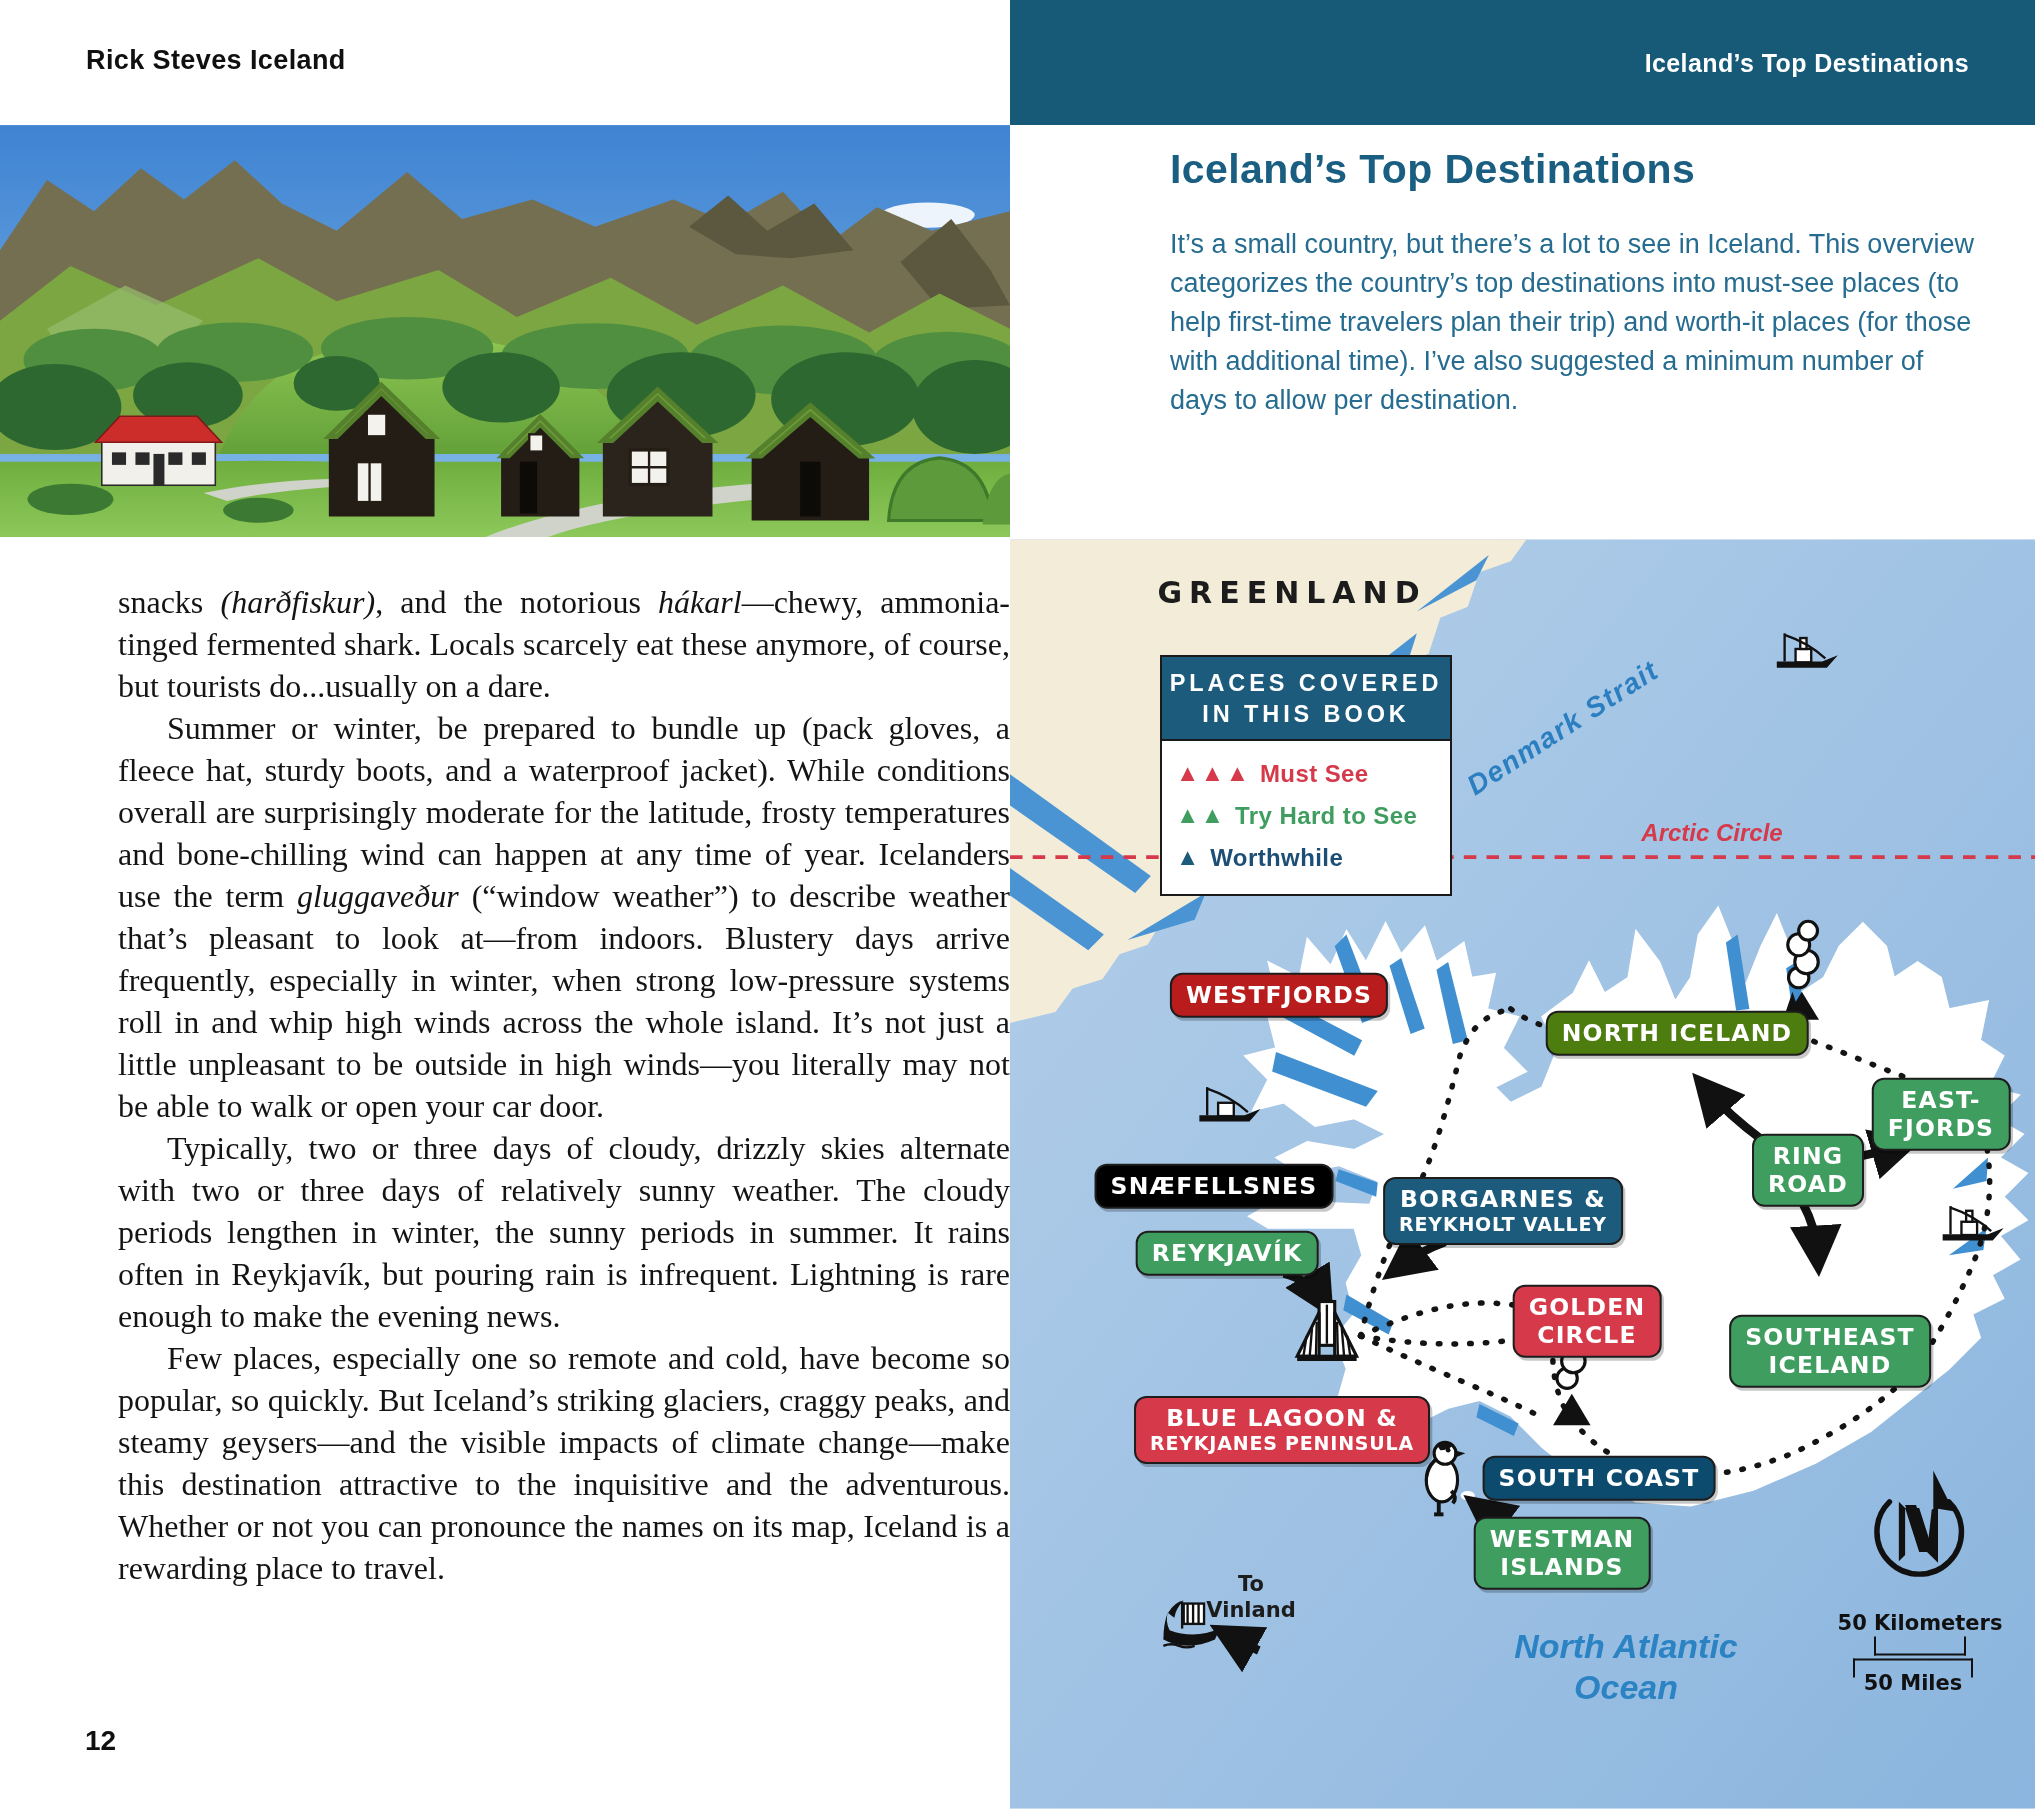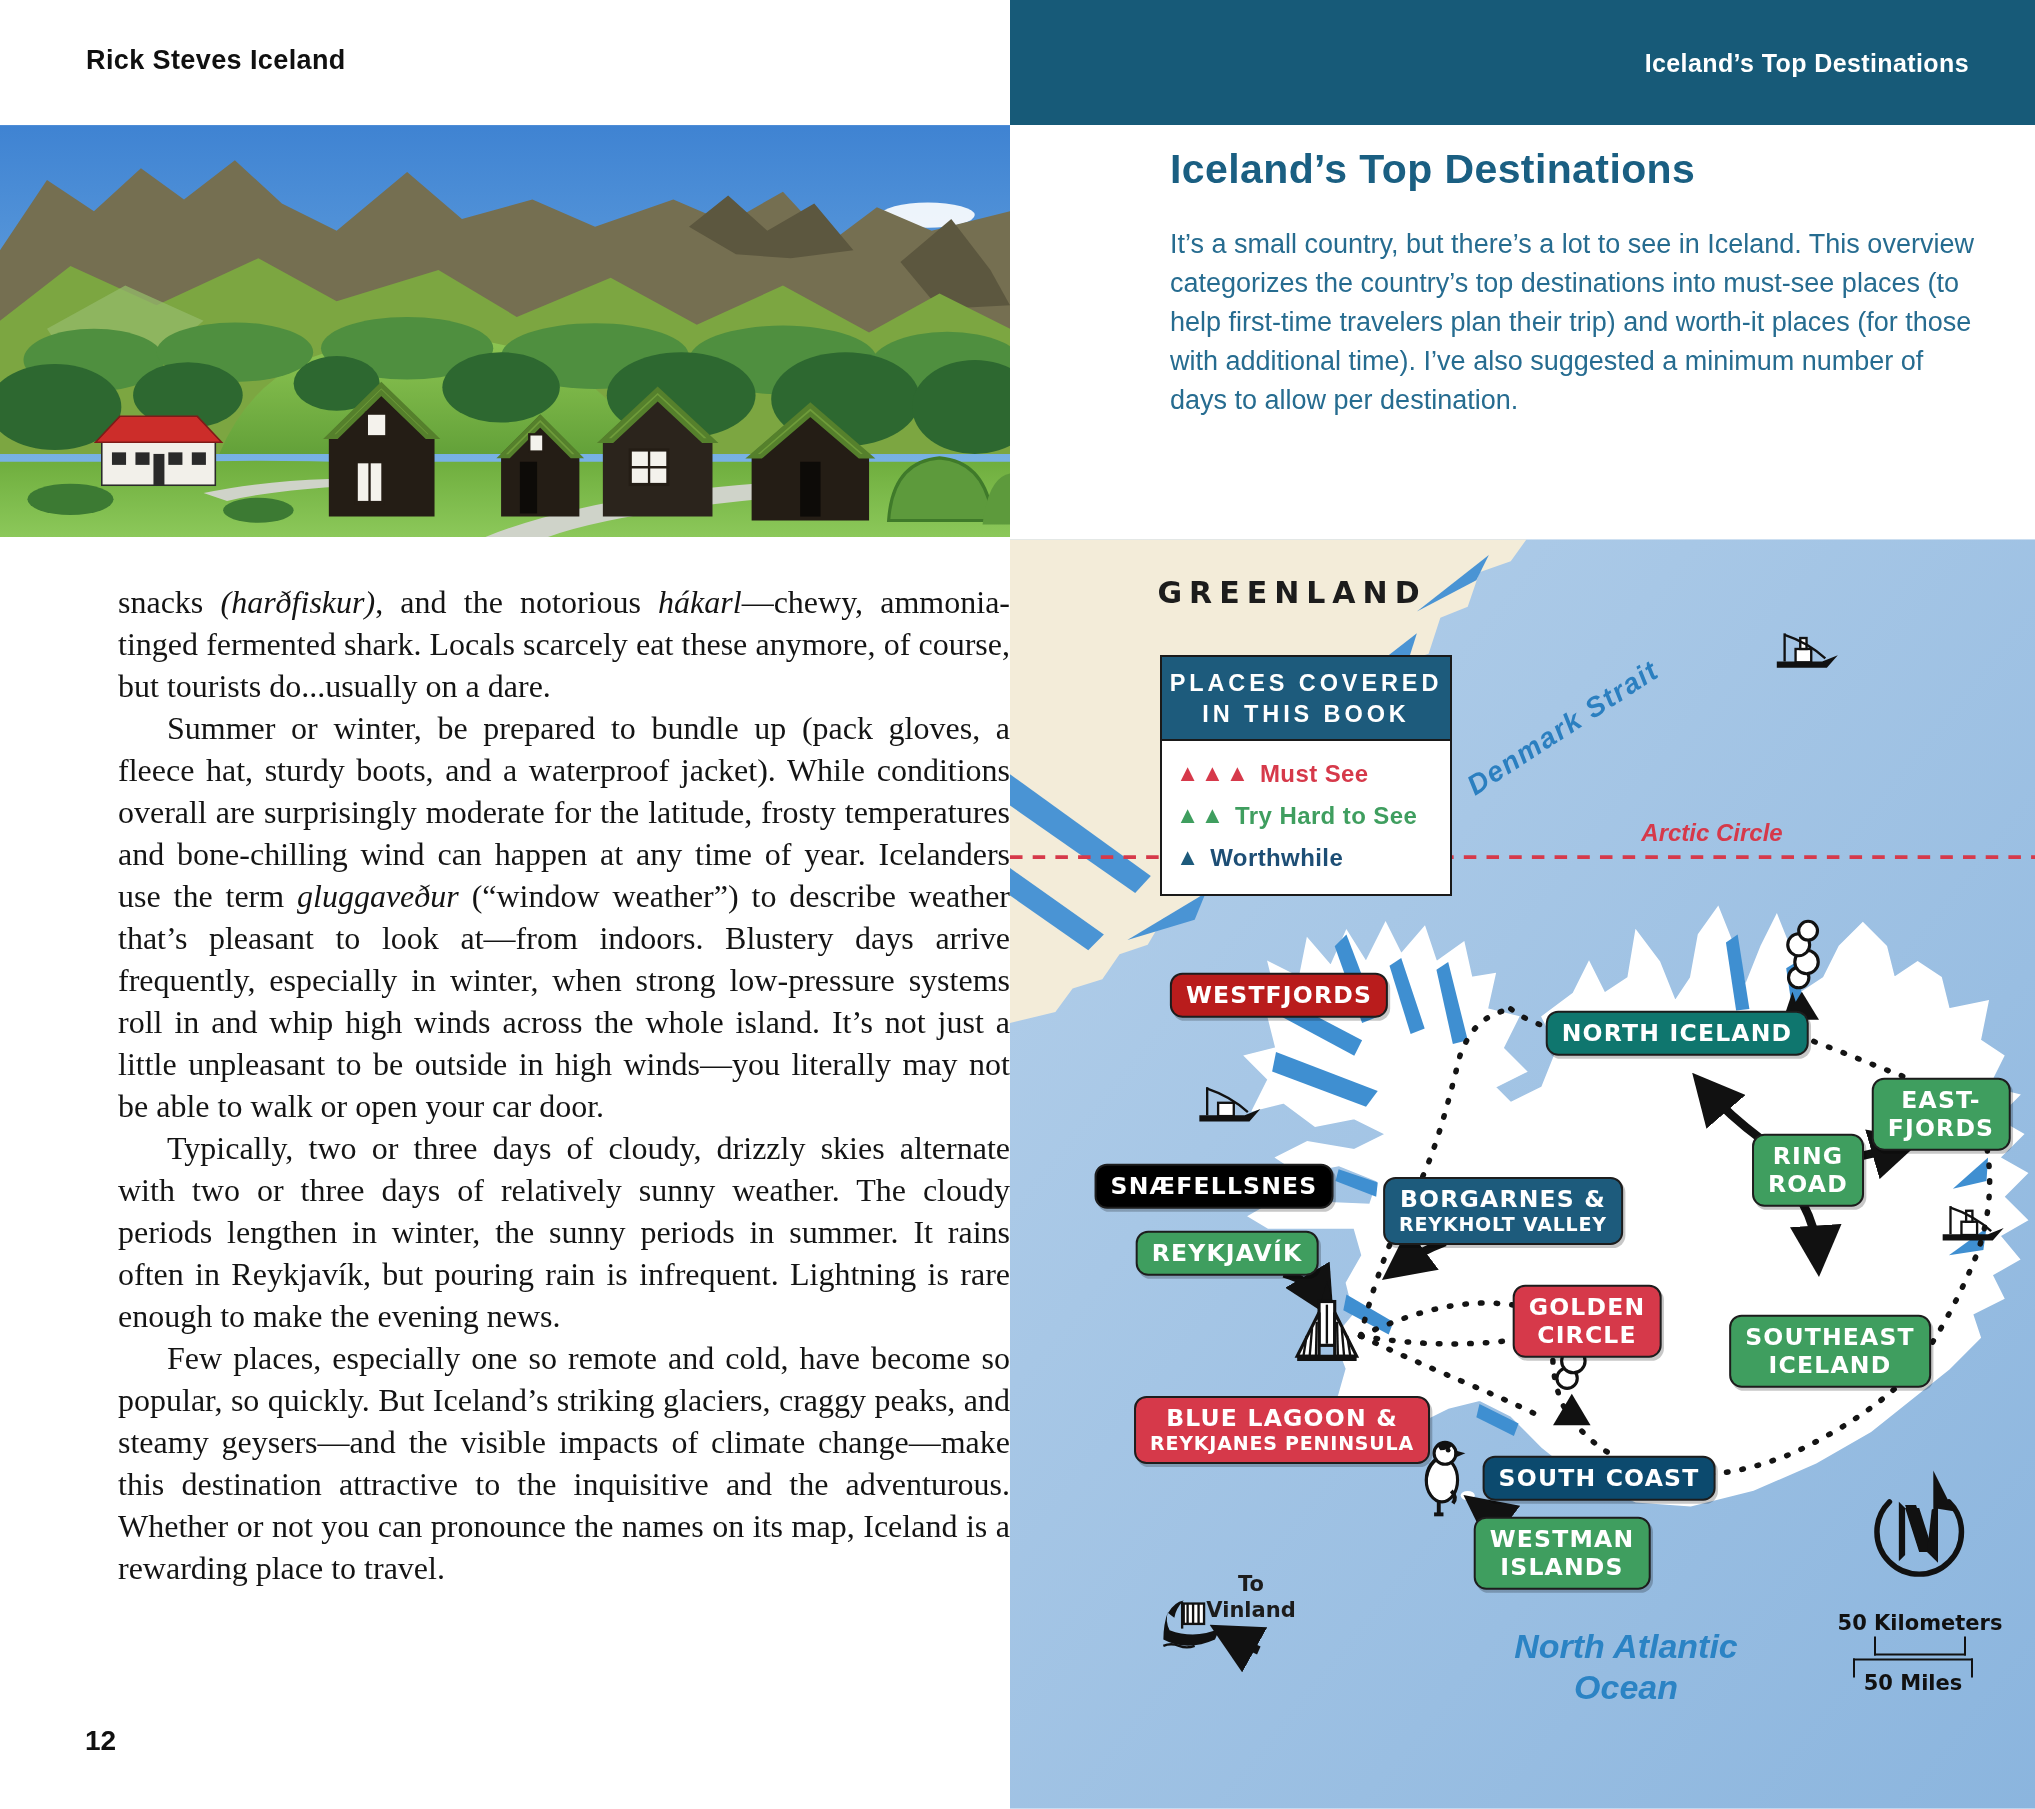--- a/index.html
+++ b/index.html
@@ -370,21 +370,21 @@
                 <span class="tris" style="color: rgb(29, 91, 124);">▲</span>
                 <span class="lbl" style="color: rgb(29, 78, 117);">Worthwhile</span>
               </div>
             </div>
         </div>
 
         <div id="pill-layer" style="position:absolute;left:0;top:0;width:100%;height:100%;">
             <div class="pill" style="left: 269px; top: 449px; background: #b91c1c; margin-top: 7px;">
               <div>WESTFJORDS</div>
             </div>
-            <div class="pill" style="left: 667px; top: 494px; background: #0f766e;">
+            <div class="pill" style="left: 667px; top: 494px; background: #4d7c0f;">
               <div>NORTH ICELAND</div>
             </div>
             <div class="pill" style="left: 931px; top: 575px; background: rgb(63, 158, 95);">
               <div>EAST-</div>
               <div>FJORDS</div>
             </div>
             <div class="pill" style="left: 798px; top: 631px; background: rgb(63, 158, 95);">
               <div>RING</div>
               <div>ROAD</div>
             </div>

